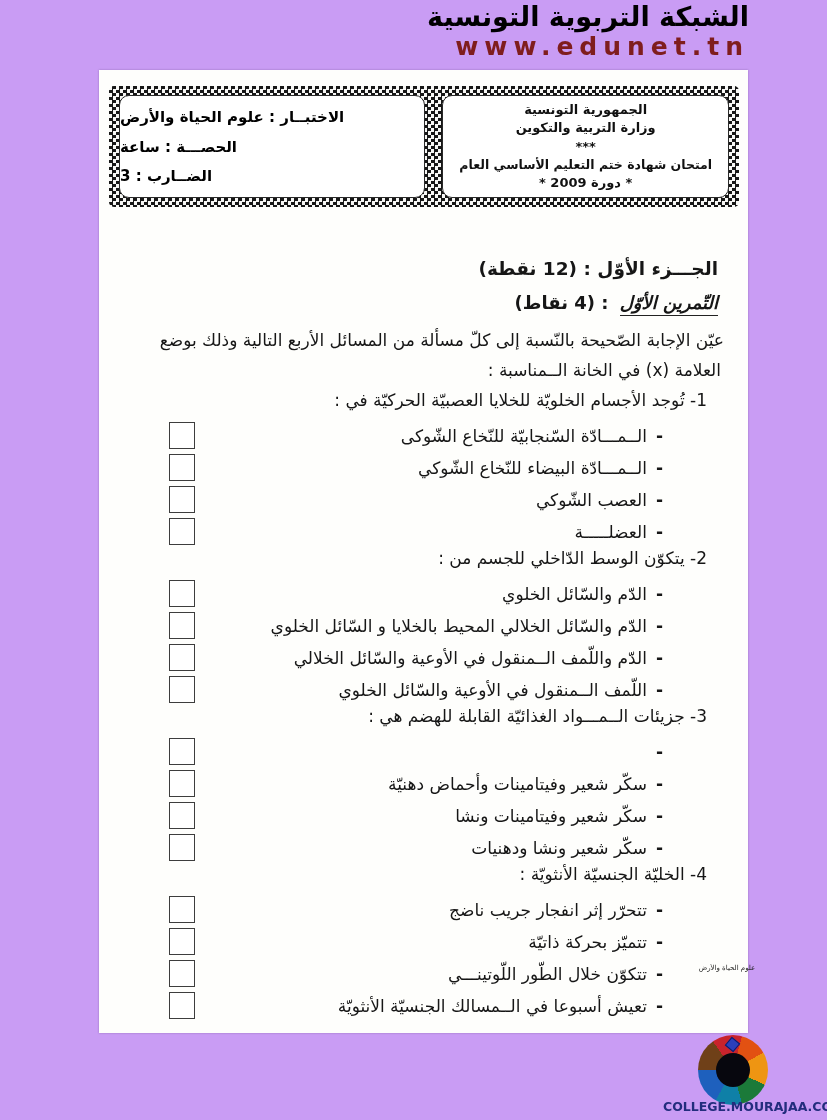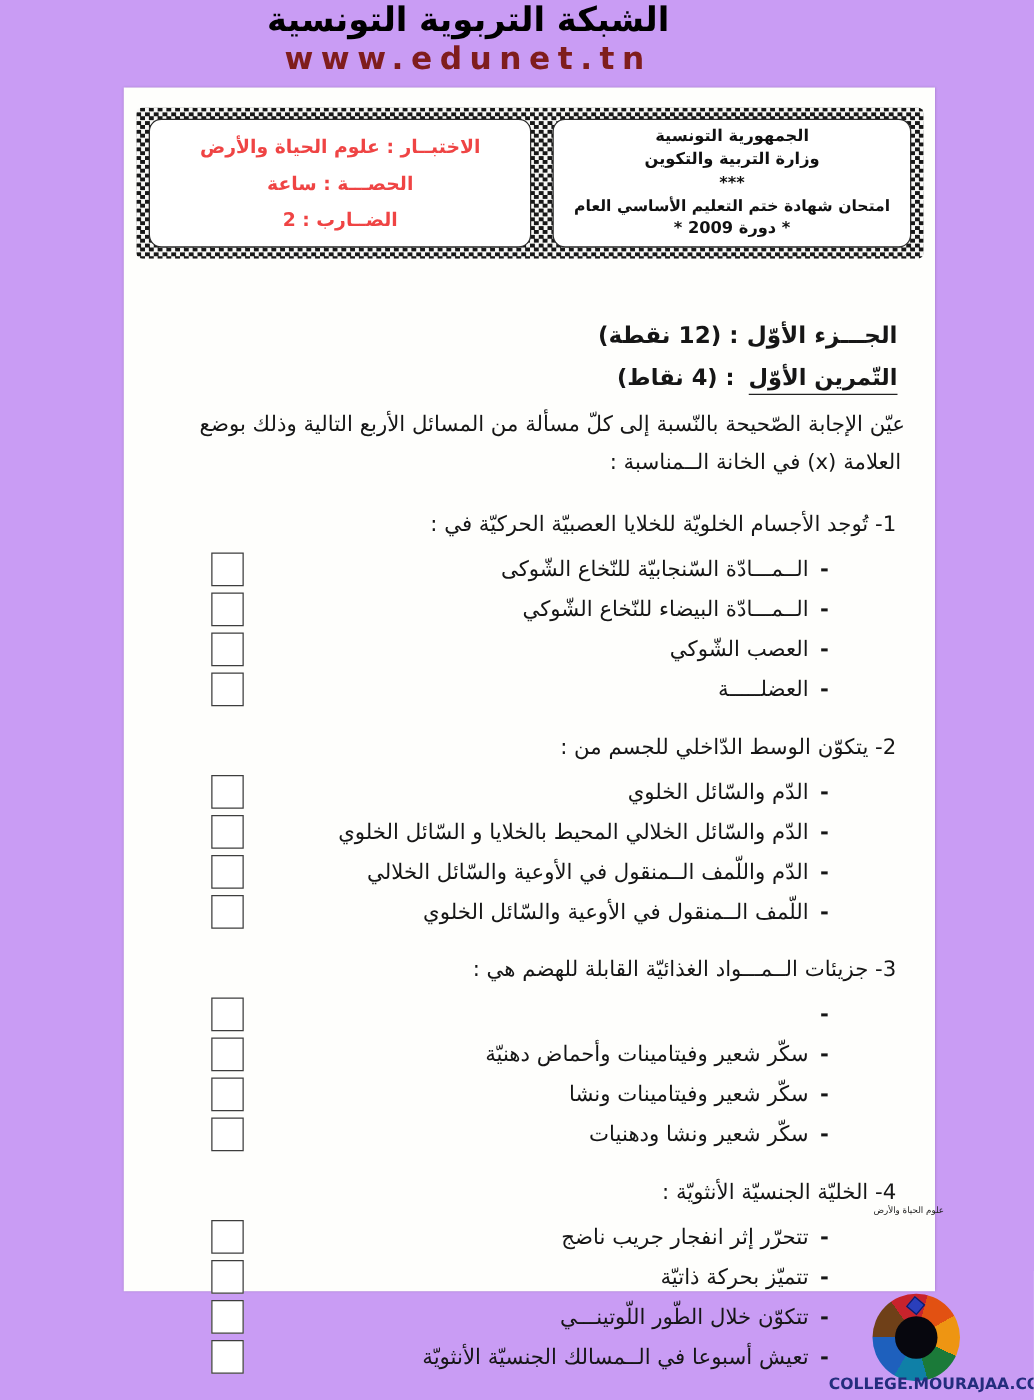--- a/index.html
+++ b/index.html
@@ -5,50 +5,50 @@
   * { margin:0; padding:0; box-sizing:border-box; }
   html,body { width:827px; height:1120px; }
   body {
     background:#c99cf4;
     font-family:"DejaVu Sans", sans-serif;
     color:#1a1a1a;
   }
   #canvas { position:relative; width:827px; height:1120px; overflow:hidden; background:#c99cf4; }
 
   
-  .banner { position:absolute; top:0; left:0; width:749px; height:70px; text-align:center; }
+  .banner { position:absolute; top:0; left:0; width:749px; height:70px; text-align:right; }
   .banner-title { font-size:27px; font-weight:bold; color:#000; padding-top:1px; }
   .banner-url { font-size:25px; font-weight:bold; color:#7f1d1d; letter-spacing:6px; margin-top:0px; }
 
   
   .page { position:absolute; left:99px; top:70px; width:649px; height:963px; background:#fefefc; box-shadow:0 0 2px rgba(60,40,80,.35); }
 
   
   .frame {
     position:absolute; left:10px; top:16px; width:630px; height:121px;
     background:repeating-conic-gradient(#171717 0% 25%, #f7f7f5 0% 50%);
     background-size:7px 7px;
     border-radius:5px;
     display:flex; direction:rtl; gap:17px;
     padding:9px 10px;
   }
   .hbox { background:#fff; border:1.5px solid #2a2a2a; border-radius:10px; overflow:hidden; }
   .republic-box { flex:0 0 47%; display:flex; flex-direction:column; justify-content:center; align-items:center; text-align:center; direction:rtl; font-weight:bold; font-size:13px; line-height:1.42; color:#111; }
   .republic-box .wide { font-size:12.5px;text-align:center; }
-  .exam-box { flex:1; display:flex; flex-direction:column; justify-content:space-evenly; direction:rtl; text-align:center; font-weight:bold; font-size:15px; color:#ef4444; }
+  .exam-box { flex:1; display:flex; flex-direction:column; justify-content:space-evenly; direction:rtl; text-align:left; font-weight:bold; font-size:15px; color:#000000; }
 
   
   .content { position:absolute; top:188px; left:11px; right:0; direction:rtl; color:#161616; }
   .part-title { height:34px; padding-right:30px; font-size:18.5px; font-weight:bold; }
   .exercise-line { height:34px; padding-right:30px; font-size:18px; font-weight:bold; }
-  .ex-name { border-bottom:1.6px solid #222; padding-bottom:2px; }
+  .ex-name { font-style:italic; border-bottom:1.6px solid #222; padding-bottom:2px; }
   .ex-pts { margin-right:5px; }
   .intro-l1 { margin-top:4px; height:30px; padding-right:24px; font-size:17px; }
   .intro-l2 { height:30px; padding-right:27px; font-size:17px; }
-  .q-stem { height:30px; padding-right:31px; font-size:17px;margin-top:20px; }
+  .q-stem { height:30px; padding-right:41px; font-size:17px; }
   .opt { position:relative; height:32px; padding-right:85px; font-size:17px; display:flex; align-items:center; gap:9px; direction:rtl; }
   .opt .dash { font-weight:bold; }
   .cb {
     position:absolute; left:59px; top:2px; width:26px; height:27px;
     background:#fff; border:1.8px solid #3d3d3d; cursor:pointer;
   }
 
   
   .logo-ring { position:absolute; left:698px; top:1035px; width:70px; height:70px; border-radius:50%;
     background:conic-gradient(from -35deg,
@@ -77,21 +77,21 @@
       <div class="hbox republic-box">
         <div>الجمهورية التونسية</div>
         <div>وزارة التربية والتكوين</div>
         <div>***</div>
         <div class="wide">امتحان شهادة ختم التعليم الأساسي العام</div>
         <div>* دورة 2009 *</div>
       </div>
       <div class="hbox exam-box">
         <div>الاختبــار : علوم الحياة والأرض</div>
         <div>الحصـــة : ساعة</div>
-        <div>الضــارب : 2</div>
+        <div>الضــارب : 3</div>
       </div>
     </div>
 
     <div class="content">
       <div class="part-title">الجـــزء الأوّل : (12 نقطة)</div>
       <div class="exercise-line">
         <span class="ex-name">التّمرين الأوّل</span>
         <span class="ex-pts">: (4 نقاط)</span>
       </div>
       <div class="intro-l1">عيّن الإجابة الصّحيحة بالنّسبة إلى كلّ مسألة من المسائل الأربع التالية وذلك بوضع</div>

